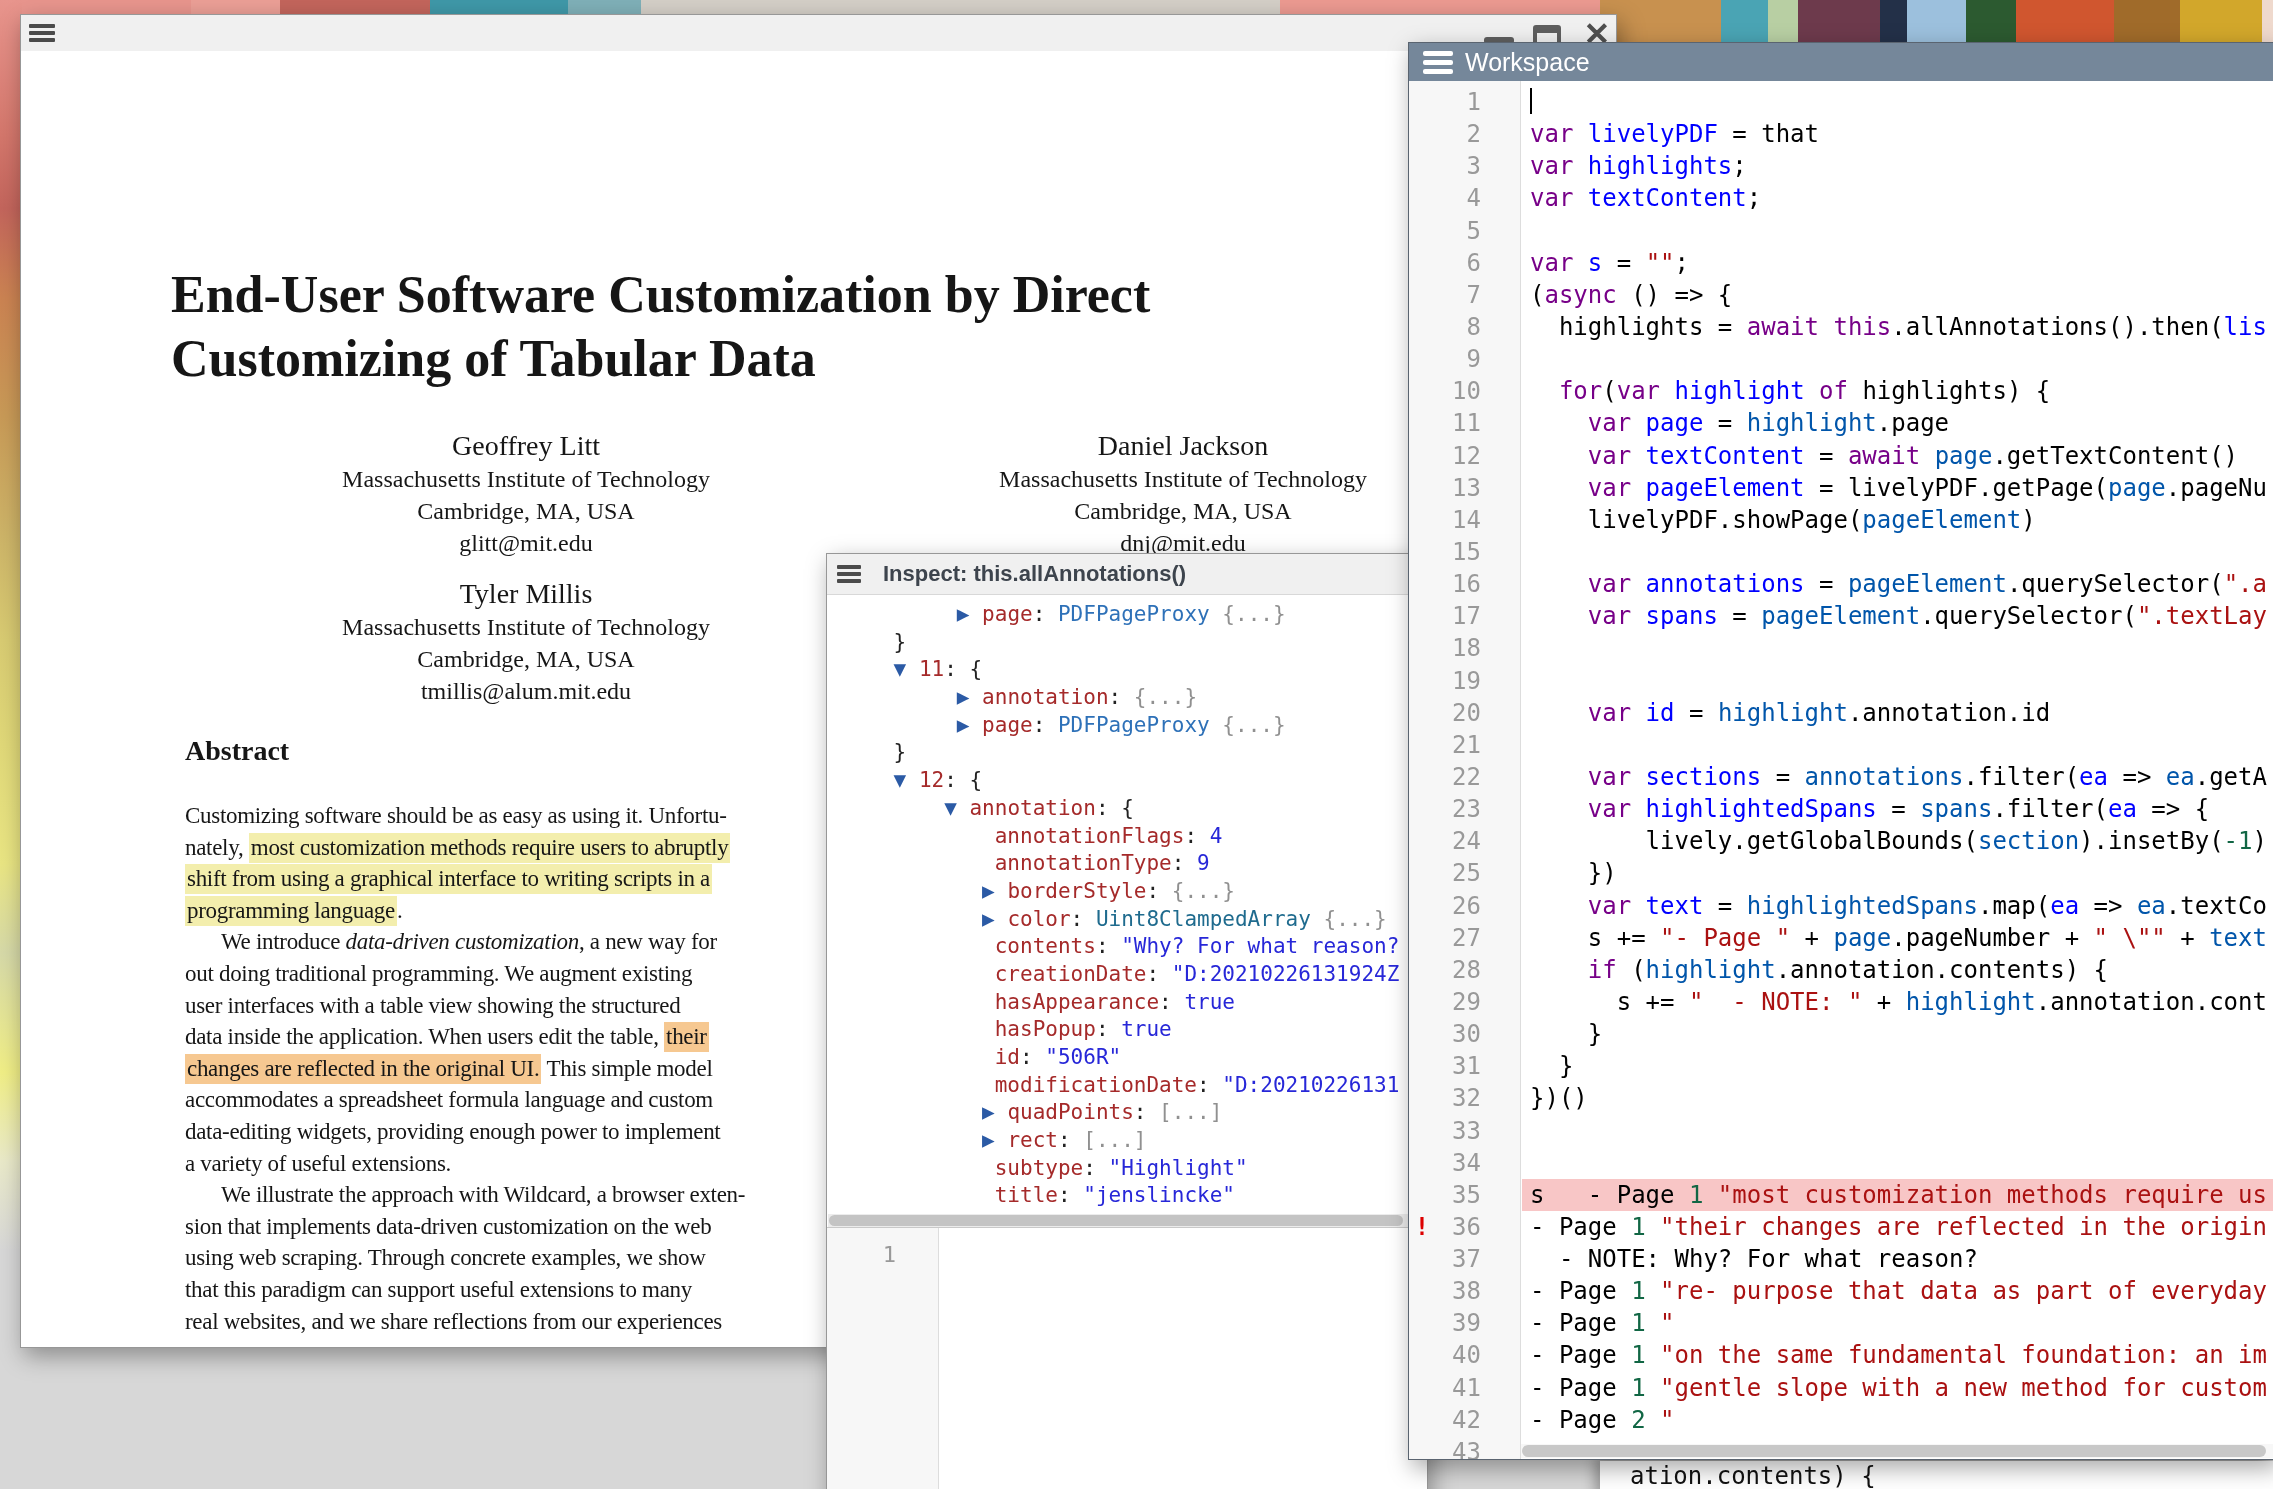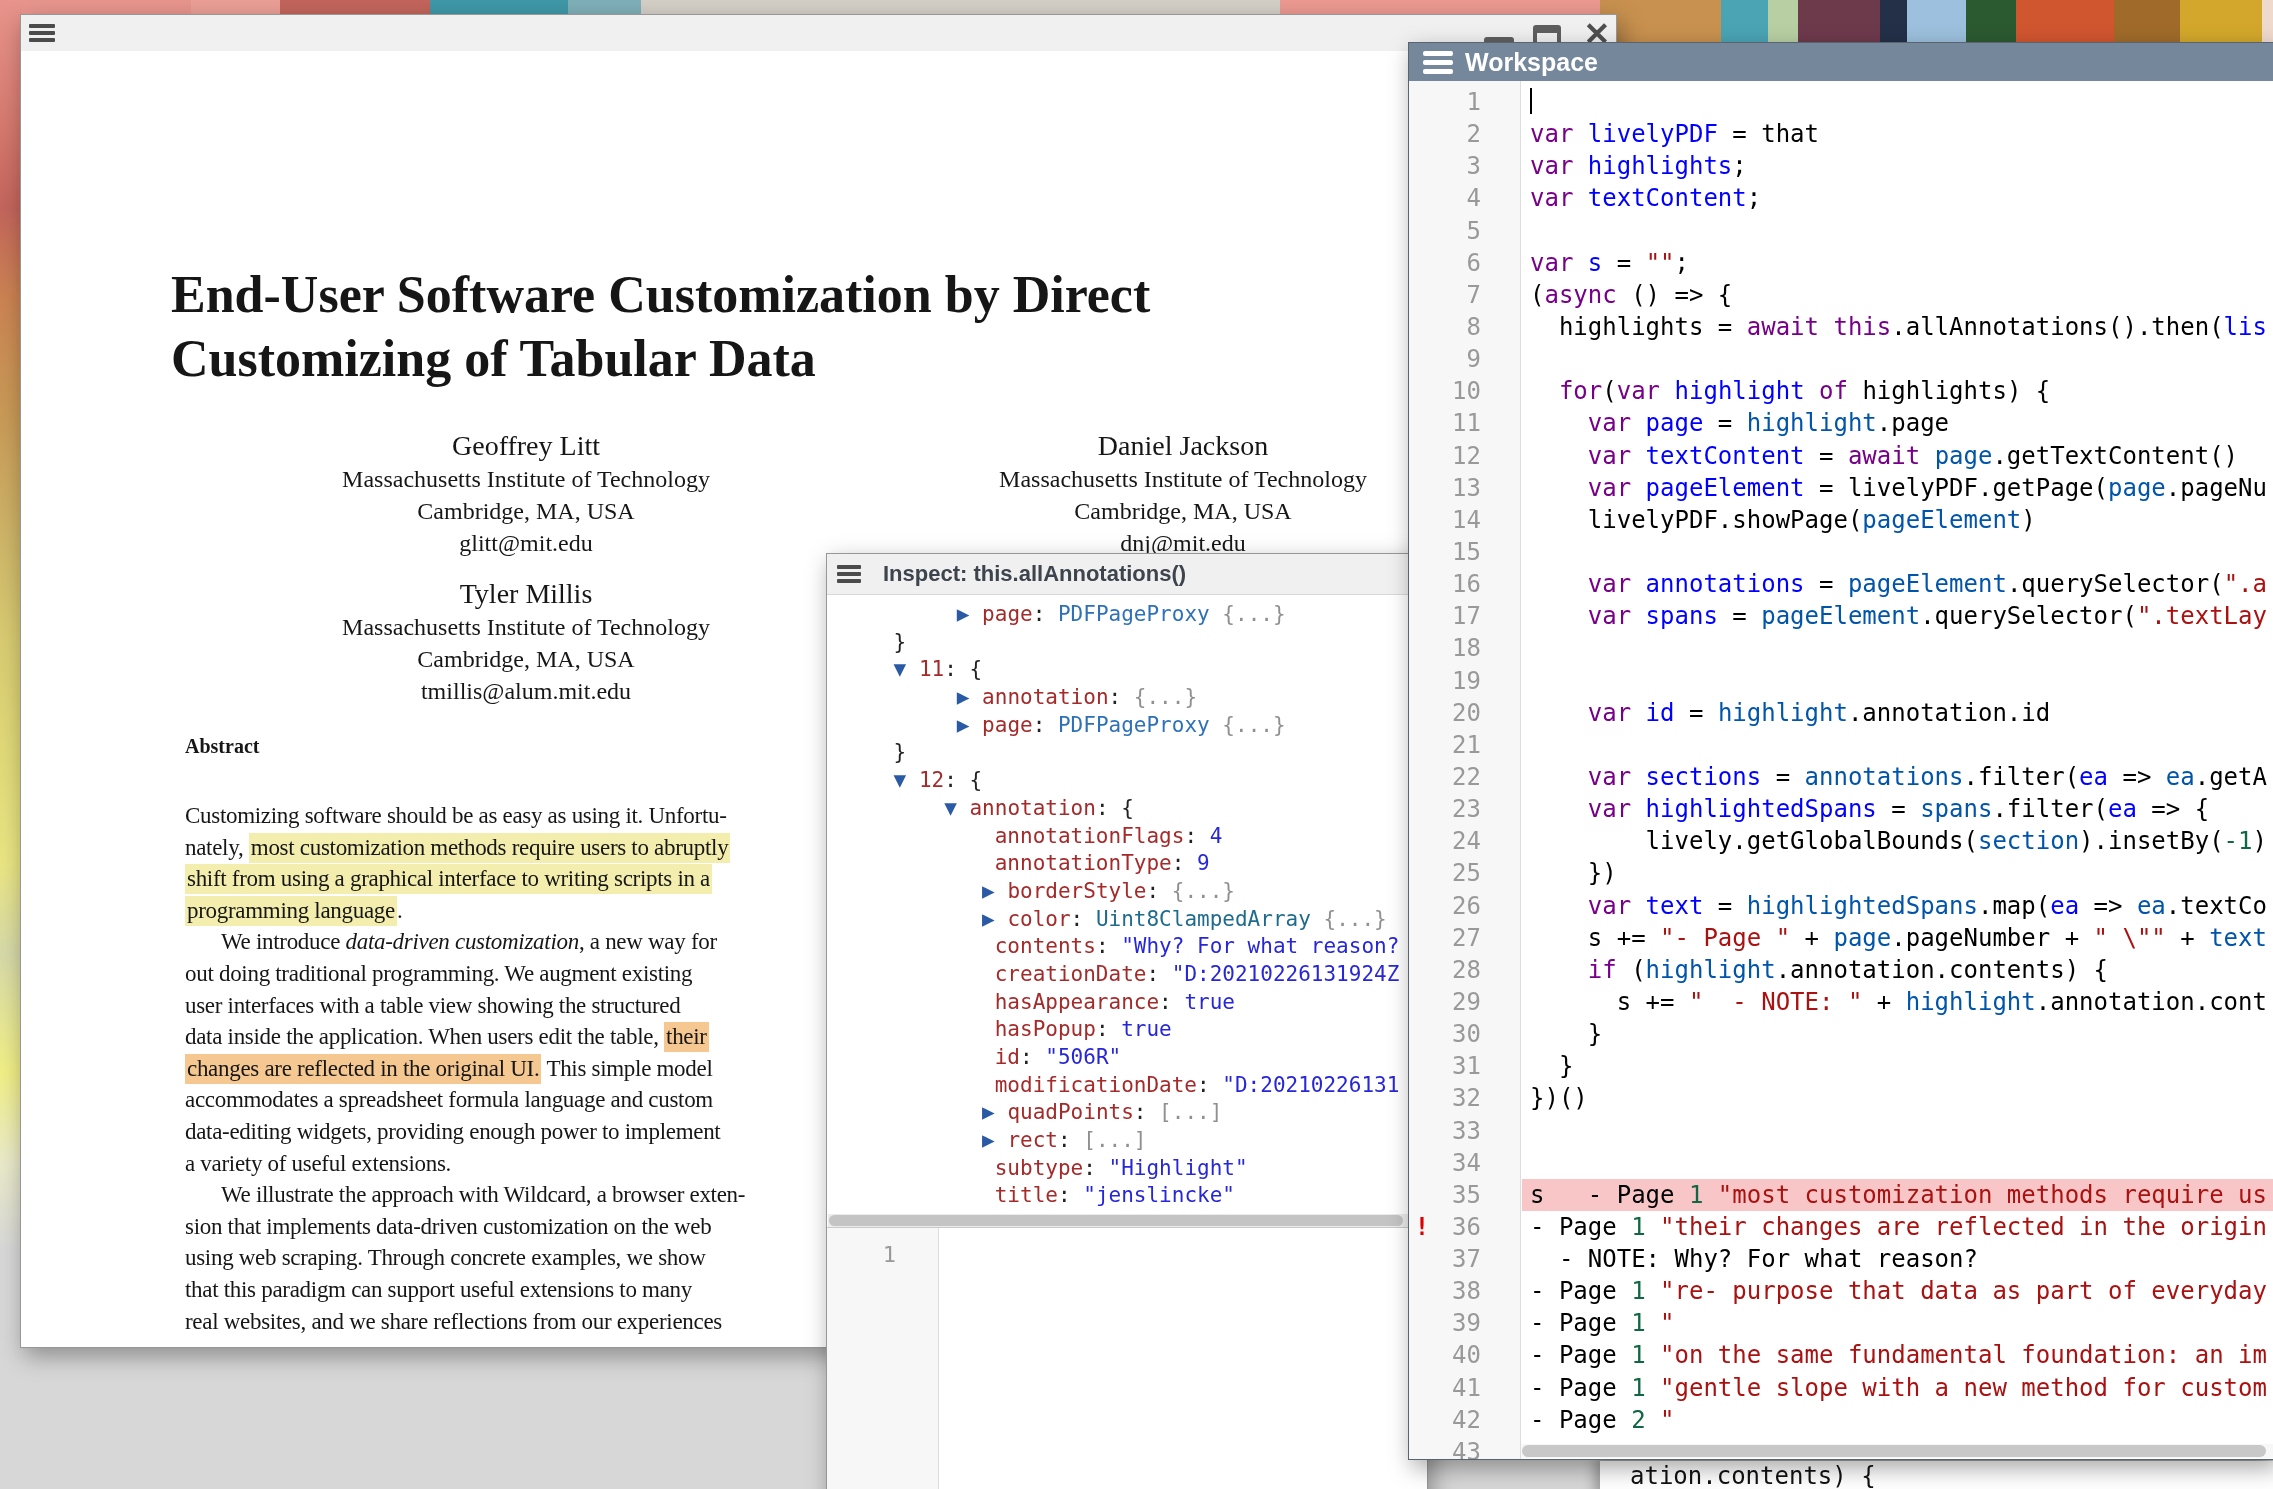--- a/index.html
+++ b/index.html
@@ -36,21 +36,21 @@
              font-size:32px;font-weight:bold;line-height:36px;text-align:center}
   .btn-close::before{content:"✕"}
   .paper{position:absolute;left:0;top:36px;right:0;bottom:0;background:#fff;overflow:hidden;
          font-family:"Liberation Serif",serif;color:#161616}
   .paper-title{position:absolute;left:150px;top:212px;width:1300px;text-align:left;
                font-size:52px;font-weight:bold;line-height:64px;white-space:nowrap}
   .author{position:absolute;width:500px;text-align:center}
   .author .nm{font-size:28px;line-height:34px}
   .author .ln{font-size:24px;line-height:32px}
   #author-a{left:255px;top:378px} #author-b{left:912px;top:378px} #author-c{left:255px;top:526px}
-  .abs-head{position:absolute;left:164px;top:684px;font-size:20px;font-weight:bold}
+  .abs-head{position:absolute;left:164px;top:684px;font-size:28px;font-weight:bold}
   .abstract{position:absolute;left:164px;top:749px;width:690px;font-size:23px;
             letter-spacing:-0.3px;line-height:31.6px;white-space:nowrap}
   .abs-line{height:31.6px}
   .abs-line.ind{padding-left:36px}
   .it{font-style:italic}
   .hl-y{background:var(--hl-y,#f3eead);padding:2px 2px 3px 2px}
   .hl-o{background:var(--hl-o,#f6c891);padding:2px 2px 3px 2px}
   
   #inspector-window{left:826px;top:553px;width:602px;height:1176px;z-index:2}
   #inspector-window .titlebar{height:40px}
@@ -65,21 +65,21 @@
   .in-hscroll{position:absolute;top:660px;left:1px;right:1px;height:13px;background:#ececec}
   .in-hscroll .thumb{height:11px;margin:1px;width:96%;background:#c4c4c4;border-radius:6px}
   .in-bottom{position:absolute;top:673px;left:0;right:0;bottom:0;background:#fff;border-top:1px solid #c9c9c9}
   .in-bottom-gutter{position:absolute;left:0;top:0;bottom:0;width:111px;background:#f7f7f7;border-right:1px solid #ddd}
   .in-bottom-gutter .num{padding:14px 42px 0 0;text-align:right;color:#999;font:22px "DejaVu Sans Mono",monospace}
   
   #workspace-window{left:1408px;top:42px;width:867px;height:1418px;z-index:4;border:1px solid #5a6470}
   .ws-titlebar{position:absolute;left:0;top:0;right:0;height:38px;background:var(--ws-titlebar,#75879a)}
   .ws-titlebar .hamburger{left:14px;top:8px}
   .ws-titlebar .hamburger i{width:30px;height:5px;margin-bottom:4px;background:#fff;border-radius:2px}
-  .ws-title{position:absolute;left:56px;top:0;line-height:38px;font-size:25px;font-weight:bold;color:#fff}
+  .ws-title{position:absolute;left:56px;top:0;line-height:38px;font-size:25px;font-weight:normal;color:#fff}
   .ws-editor{position:absolute;left:0;top:38px;right:0;bottom:0;overflow:hidden;background:#fff}
   .ws-gutter{position:absolute;left:0;top:0;bottom:0;width:112px;background:#f7f7f7;
              border-right:1px solid #ddd;padding-top:5px;box-sizing:border-box;
              font:24px "DejaVu Sans Mono",monospace}
   .ws-gutter-row{display:flex;height:32.15px;line-height:32.15px}
   .ws-marker{width:26px;text-align:center;color:var(--err-mark,#dd0000);font-weight:bold}
   .ws-lnum{flex:1;text-align:right;padding-right:39px;color:#999}
   .ws-code{position:absolute;left:113px;top:0;right:0;bottom:0;padding:5px 0 4px 8px;
            font:24px "DejaVu Sans Mono",monospace;color:#000}
   .ws-code-row{height:32.15px;line-height:32.15px;white-space:pre}

